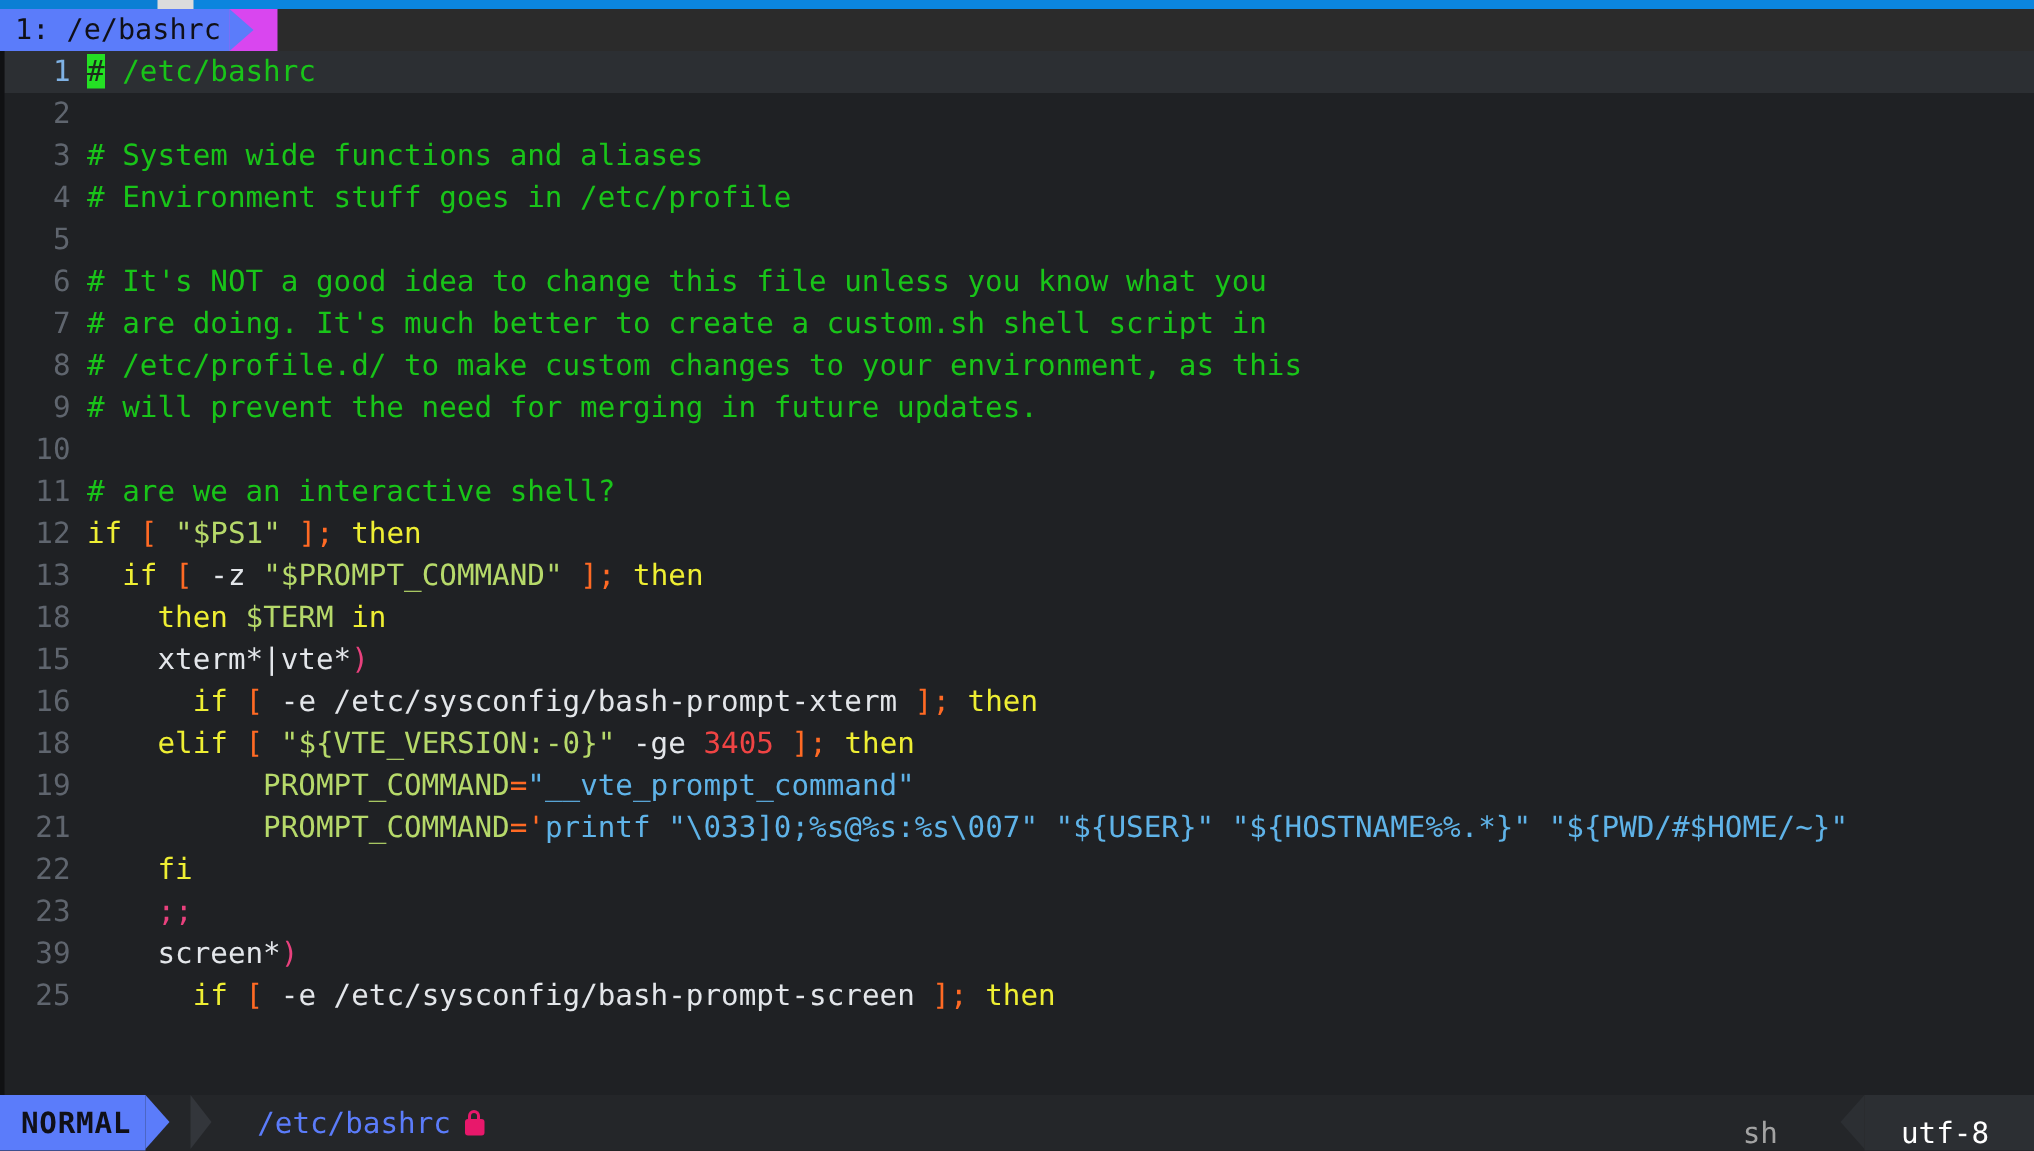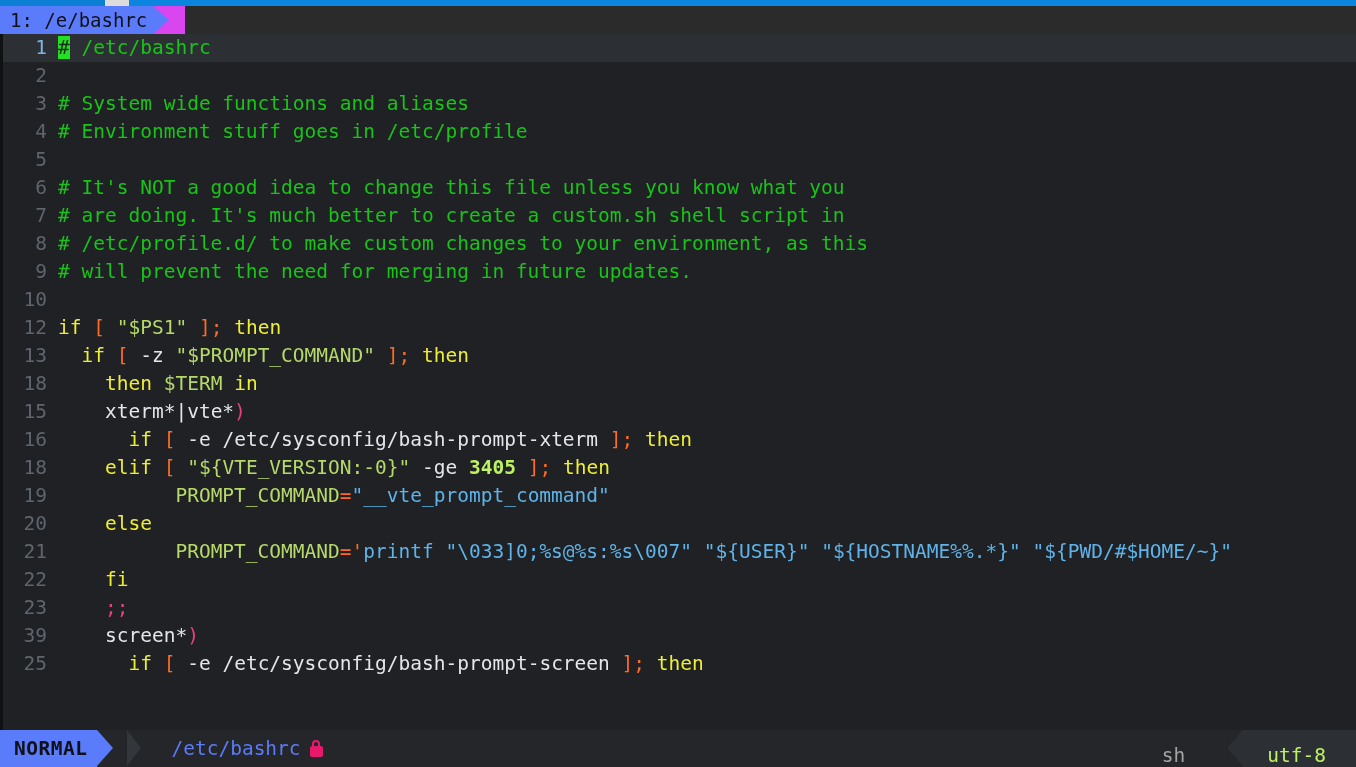--- a/index.html
+++ b/index.html
@@ -122,21 +122,21 @@
   }
 
   
   .t-comment  { color: #19c419; }
   .t-keyword  { color: #eeee33; }
   .t-bracket  { color: #ff6a24; }
   .t-operator { color: #ff6a24; }
   .t-var      { color: #b6d96a; }
   .t-string   { color: #5fb3e8; }
   .t-plain    { color: #e3e6ea; }
-  .t-number   { color: #bef264; font-weight: bold; }
+  .t-number   { color: #ef4444; }
   .t-delim    { color: #e8417d; }
   .t-white    { color: #e3e6ea; }
 
   .cursor {
     background: #24e024;
     color: #1c2a1c;
   }
 
   
   .statusline {
@@ -219,21 +219,21 @@
     height: 0;
     border-top: 18.5px solid transparent;
     border-bottom: 18.5px solid transparent;
     border-right: 16px solid #2c2f33;
     flex: 0 0 16px;
   }
   .enc-seg {
     display: flex;
     align-items: center;
     background: #2c2f33;
-    color: #bef264;
+    color: #ffffff;
     padding: 14px 30px 0 24px;
   }
 </style>
 </head>
 <body>
 
 <div id="app">
 
   <div class="top-strip">
     <div class="rest"></div>
@@ -252,28 +252,28 @@
       <div class="line current"><span class="ln">1</span><span class="code"><span class="cursor">#</span><span class="t-comment"> /etc/bashrc</span></span></div>
       <div class="line"><span class="ln">2</span><span class="code"></span></div>
       <div class="line"><span class="ln">3</span><span class="code"><span class="t-comment"># System wide functions and aliases</span></span></div>
       <div class="line"><span class="ln">4</span><span class="code"><span class="t-comment"># Environment stuff goes in /etc/profile</span></span></div>
       <div class="line"><span class="ln">5</span><span class="code"></span></div>
       <div class="line"><span class="ln">6</span><span class="code"><span class="t-comment"># It's NOT a good idea to change this file unless you know what you</span></span></div>
       <div class="line"><span class="ln">7</span><span class="code"><span class="t-comment"># are doing. It's much better to create a custom.sh shell script in</span></span></div>
       <div class="line"><span class="ln">8</span><span class="code"><span class="t-comment"># /etc/profile.d/ to make custom changes to your environment, as this</span></span></div>
       <div class="line"><span class="ln">9</span><span class="code"><span class="t-comment"># will prevent the need for merging in future updates.</span></span></div>
       <div class="line"><span class="ln">10</span><span class="code"></span></div>
+      <div class="line"><span class="ln">11</span><span class="code"><span class="t-comment"># are we an interactive shell?</span></span></div>
       <div class="line"><span class="ln">12</span><span class="code"><span class="t-keyword">if</span><span class="t-plain"> </span><span class="t-bracket">[</span><span class="t-plain"> </span><span class="t-var">"$PS1"</span><span class="t-plain"> </span><span class="t-bracket">];</span><span class="t-plain"> </span><span class="t-keyword">then</span></span></div>
       <div class="line"><span class="ln">13</span><span class="code"><span class="t-plain">  </span><span class="t-keyword">if</span><span class="t-plain"> </span><span class="t-bracket">[</span><span class="t-plain"> </span><span class="t-white">-z</span><span class="t-plain"> </span><span class="t-var">"$PROMPT_COMMAND"</span><span class="t-plain"> </span><span class="t-bracket">];</span><span class="t-plain"> </span><span class="t-keyword">then</span></span></div>
       <div class="line"><span class="ln">18</span><span class="code"><span class="t-plain">    </span><span class="t-keyword">then</span><span class="t-plain"> </span><span class="t-var">$TERM</span><span class="t-plain"> </span><span class="t-keyword">in</span></span></div>
       <div class="line"><span class="ln">15</span><span class="code"><span class="t-plain">    </span><span class="t-white">xterm*|vte*</span><span class="t-delim">)</span></span></div>
       <div class="line"><span class="ln">16</span><span class="code"><span class="t-plain">      </span><span class="t-keyword">if</span><span class="t-plain"> </span><span class="t-bracket">[</span><span class="t-plain"> </span><span class="t-white">-e /etc/sysconfig/bash-prompt-xterm</span><span class="t-plain"> </span><span class="t-bracket">];</span><span class="t-plain"> </span><span class="t-keyword">then</span></span></div>
       <div class="line"><span class="ln">18</span><span class="code"><span class="t-plain">    </span><span class="t-keyword">elif</span><span class="t-plain"> </span><span class="t-bracket">[</span><span class="t-plain"> </span><span class="t-var">"${VTE_VERSION:-0}"</span><span class="t-plain"> </span><span class="t-white">-ge</span><span class="t-plain"> </span><span class="t-number">3405</span><span class="t-plain"> </span><span class="t-bracket">];</span><span class="t-plain"> </span><span class="t-keyword">then</span></span></div>
       <div class="line"><span class="ln">19</span><span class="code"><span class="t-plain">          </span><span class="t-var">PROMPT_COMMAND</span><span class="t-operator">=</span><span class="t-string">"__vte_prompt_command"</span></span></div>
-      <div class="line"><span class="ln">20</span><span class="code"><span class="t-plain">    </span><span class="t-keyword">else</span></span></div>
       <div class="line"><span class="ln">21</span><span class="code"><span class="t-plain">          </span><span class="t-var">PROMPT_COMMAND</span><span class="t-operator">=</span><span class="t-operator">'</span><span class="t-string">printf "\033]0;%s@%s:%s\007" "${USER}" "${HOSTNAME%%.*}" "${PWD/#$HOME/~}"</span></span></div>
       <div class="line"><span class="ln">22</span><span class="code"><span class="t-plain">    </span><span class="t-keyword">fi</span></span></div>
       <div class="line"><span class="ln">23</span><span class="code"><span class="t-plain">    </span><span class="t-delim">;;</span></span></div>
       <div class="line"><span class="ln">39</span><span class="code"><span class="t-plain">    </span><span class="t-white">screen*</span><span class="t-delim">)</span></span></div>
       <div class="line"><span class="ln">25</span><span class="code"><span class="t-plain">      </span><span class="t-keyword">if</span><span class="t-plain"> </span><span class="t-bracket">[</span><span class="t-plain"> </span><span class="t-white">-e /etc/sysconfig/bash-prompt-screen</span><span class="t-plain"> </span><span class="t-bracket">];</span><span class="t-plain"> </span><span class="t-keyword">then</span></span></div>
     </div>
 
   <div class="statusline">
     <div class="mode-seg">
       <span>NORMAL</span>

